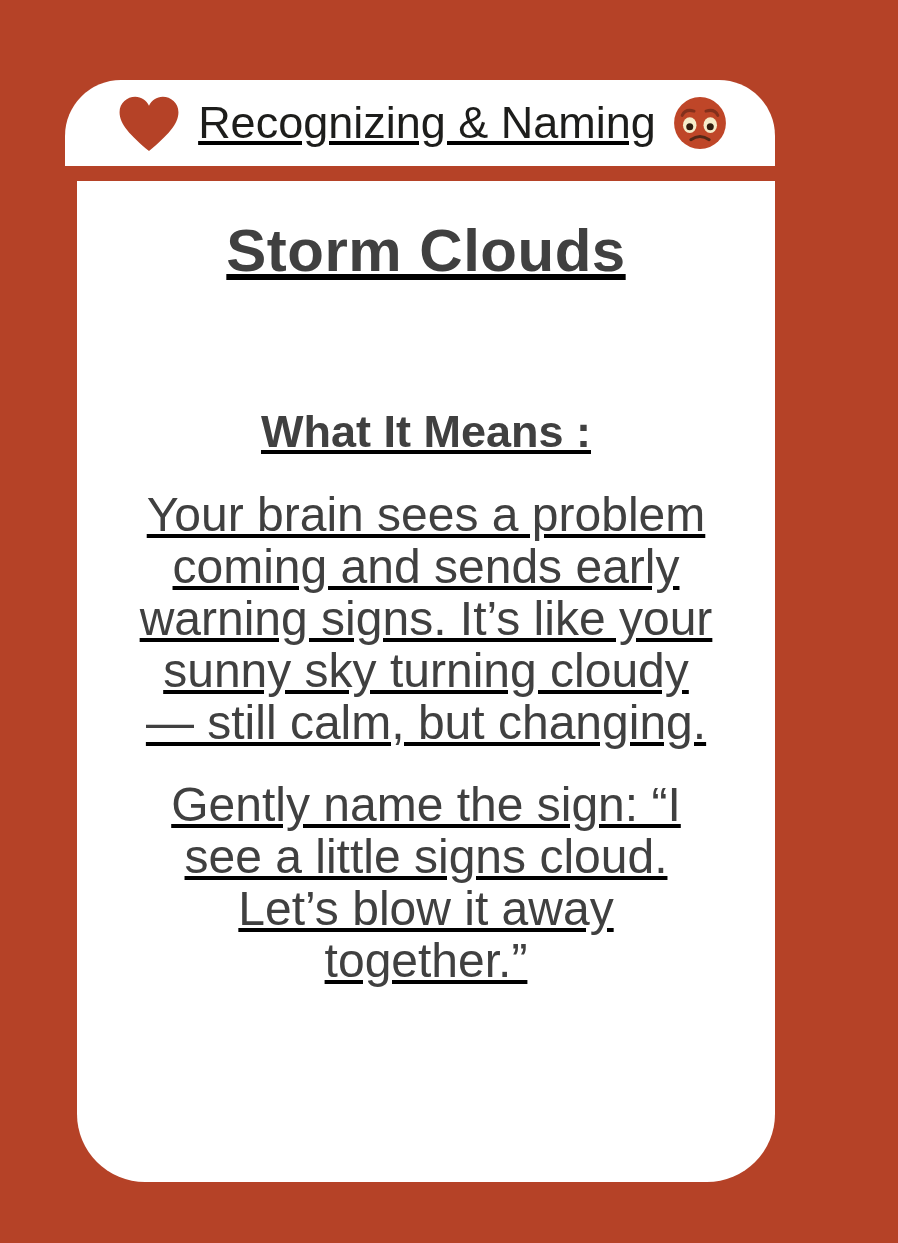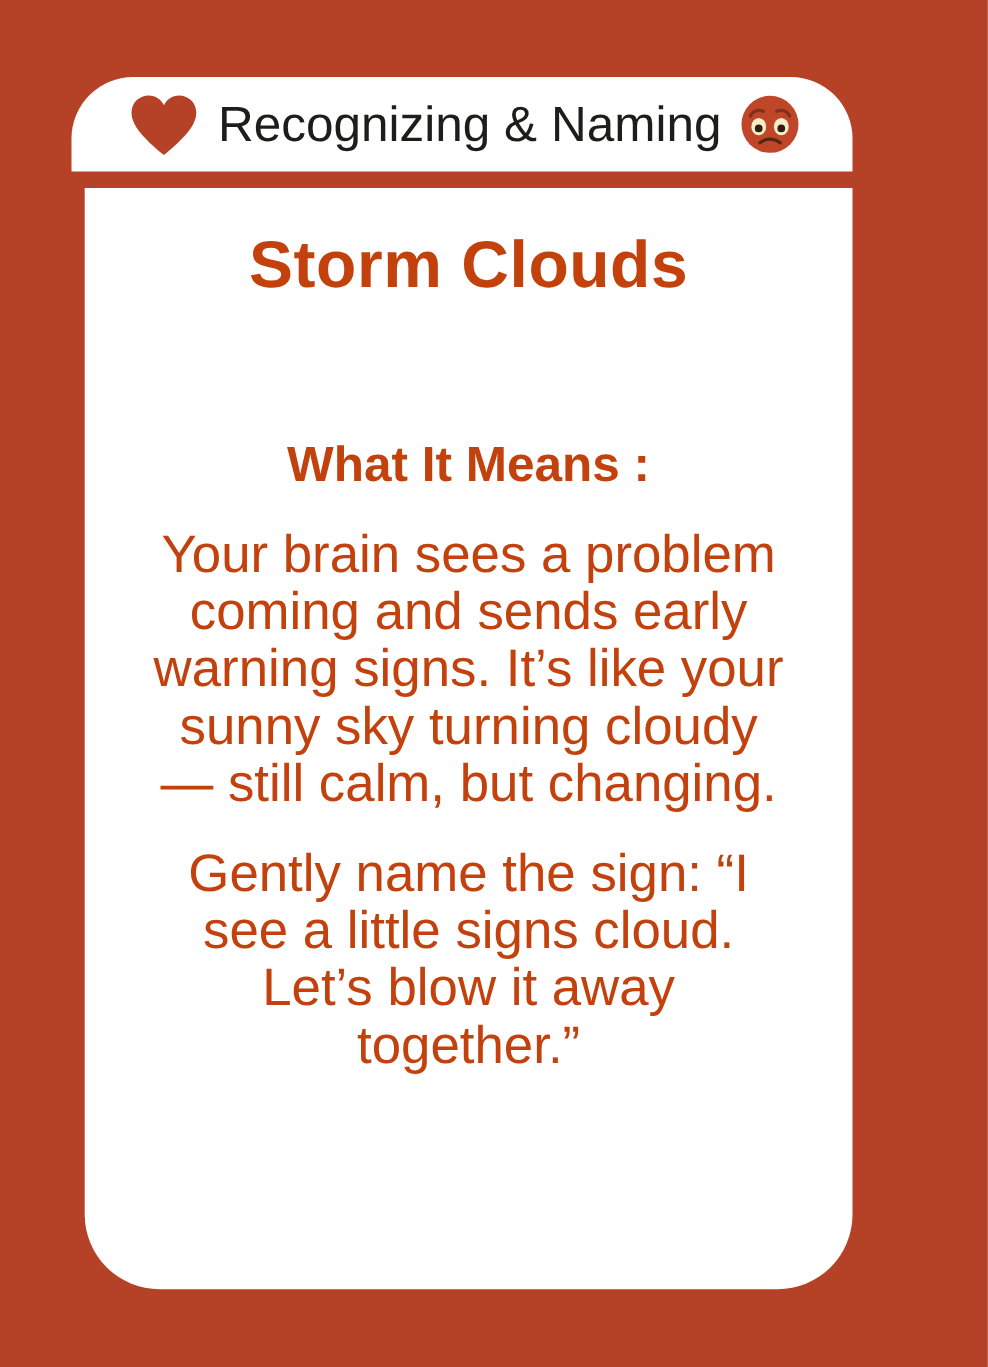--- a/index.html
+++ b/index.html
@@ -6,22 +6,23 @@
   html, body { width: 898px; height: 1243px; }
   body {
     background: #b54227;
     font-family: "Liberation Sans", sans-serif;
     position: relative;
     overflow: hidden;
   }
   .card {
     position: absolute;
     left: 65px;
-    top: 70px;
+    top: 80px;
     width: 710px;
+    text-decoration: underline;
   }
   .card-header {
     height: 86px;
     background: #ffffff;
     border-radius: 56px 56px 0 0;
     display: flex;
     align-items: center;
     justify-content: space-between;
     padding: 0 48px 0 52px;
   }
@@ -35,21 +36,21 @@
   .heart-icon svg { width: 64px; height: 58px; display: block; margin-top: 2px; }
   .emoji-icon svg { width: 54px; height: 54px; display: block; }
   .card-divider {
     height: 15px; 
   }
   .card-body {
     height: 1001px;
     background: #ffffff;
     border-radius: 0 0 68px 68px;
     text-align: center;
-    color: #c2410c;
+    color: #404040;
     padding-top: 34px;
     margin-left: 12px;
   }
   h1.card-title {
     font-size: 60px;
     line-height: 72px;
     font-weight: 700;
     letter-spacing: 0.5px;
   }
   h2.section-heading {

